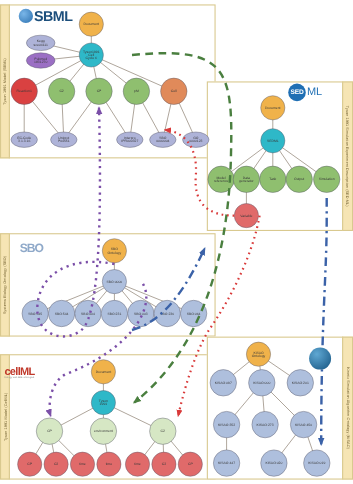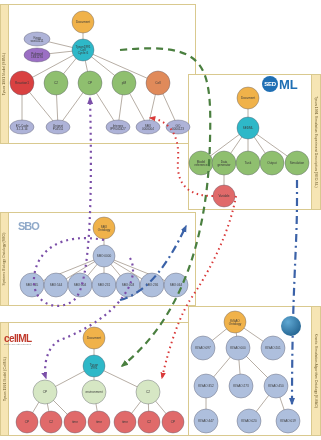--- a/index.html
+++ b/index.html
@@ -25,21 +25,21 @@
   .logo-text{font-weight:bold;line-height:1;}
   .sbml-logo{left:17px;top:8px;display:flex;align-items:center;gap:1px;}
   .sbml-logo .mark{width:13px;height:13px;border-radius:50%;
       background:radial-gradient(circle at 35% 35%,#79b6e8,#2b6fae);display:block;}
   .sbml-logo .txt{font-size:13px;color:#1d4f7c;font-weight:bold;letter-spacing:-.5px;}
 
   .sedml-logo{left:262px;top:76px;display:flex;align-items:center;gap:1px;}
   .sedml-logo .mark{width:16px;height:16px;border-radius:50%;background:#1f6fb4;
       color:#fff;font-size:6px;font-weight:bold;display:flex;align-items:center;
       justify-content:center;letter-spacing:-.2px;}
-  .sedml-logo .txt{font-size:13px;color:#1f6fb4;font-weight:bold;}
+  .sedml-logo .txt{font-size:10px;color:#1f6fb4;font-weight:normal;}
 
   .sbo-logo{left:18px;top:216px;}
   .sbo-logo .txt{font-size:11px;color:#8fa9c9;font-weight:bold;letter-spacing:-1px;}
 
   .cellml-logo{left:4px;top:334px;}
   .cellml-logo .txt{font-size:10px;color:#c0392b;font-weight:bold;letter-spacing:-.6px;}
   .cellml-logo .sub{font-size:2.2px;color:#888;margin-top:-1px;}
 
   .kisao-logo{left:281px;top:316px;width:20px;height:20px;border-radius:50%;
       background:radial-gradient(circle at 35% 30%,#5fa8d3,#14527f);}
@@ -382,20 +382,24 @@
       <path d="M120,50 C205,42 212,62 210,140 C208,240 180,320 122,366" fill="none" stroke="#4a7f3f" stroke-width="2.2" stroke-dasharray="7 5" marker-end="url(#arrG)"></path>
       <path d="M297,180 L297,200 C297,250 292,290 292,404" fill="none" stroke="#3b62a8" stroke-width="2.2" stroke-dasharray="8 4 2 4" marker-end="url(#arrB)"></path>
       <path d="M104,240 C62,232 36,250 34,278 C32,306 60,312 74,300 C92,286 92,180 90,98" fill="none" stroke="#7b4fa8" stroke-width="2.2" stroke-dasharray="2 4" marker-end="url(#arrP)"></path>
       <path d="M130,258 C142,280 118,318 60,340 C44,348 44,372 46,378" fill="none" stroke="#7b4fa8" stroke-width="2.2" stroke-dasharray="2 4" marker-end="url(#arrP)"></path>
       <path d="M213,196 C190,196 176,186 178,160 C180,134 168,120 150,118" fill="none" stroke="#d93a3a" stroke-width="2" stroke-dasharray="1.5 3.5" marker-end="url(#arrR)"></path>
       <path d="M236,196 C230,230 212,268 190,300 C176,322 166,360 162,378" fill="none" stroke="#d93a3a" stroke-width="2" stroke-dasharray="1.5 3.5" marker-end="url(#arrR)"></path>
       <path d="M120,300 C150,292 170,260 186,226" fill="none" stroke="#3b62a8" stroke-width="2.2" stroke-dasharray="8 4 2 4" marker-end="url(#arrB)"></path>
     </g>
   </svg>
 
+  <div class="logo sbml-logo">
+    <span class="mark"></span>
+    <span class="txt logo-text">SBML</span>
+  </div>
 
   <div class="logo sedml-logo">
     <span class="mark">SED</span>
     <span class="txt logo-text">ML</span>
   </div>
 
   <div class="logo sbo-logo">
     <span class="txt logo-text">SBO</span>
   </div>
 

